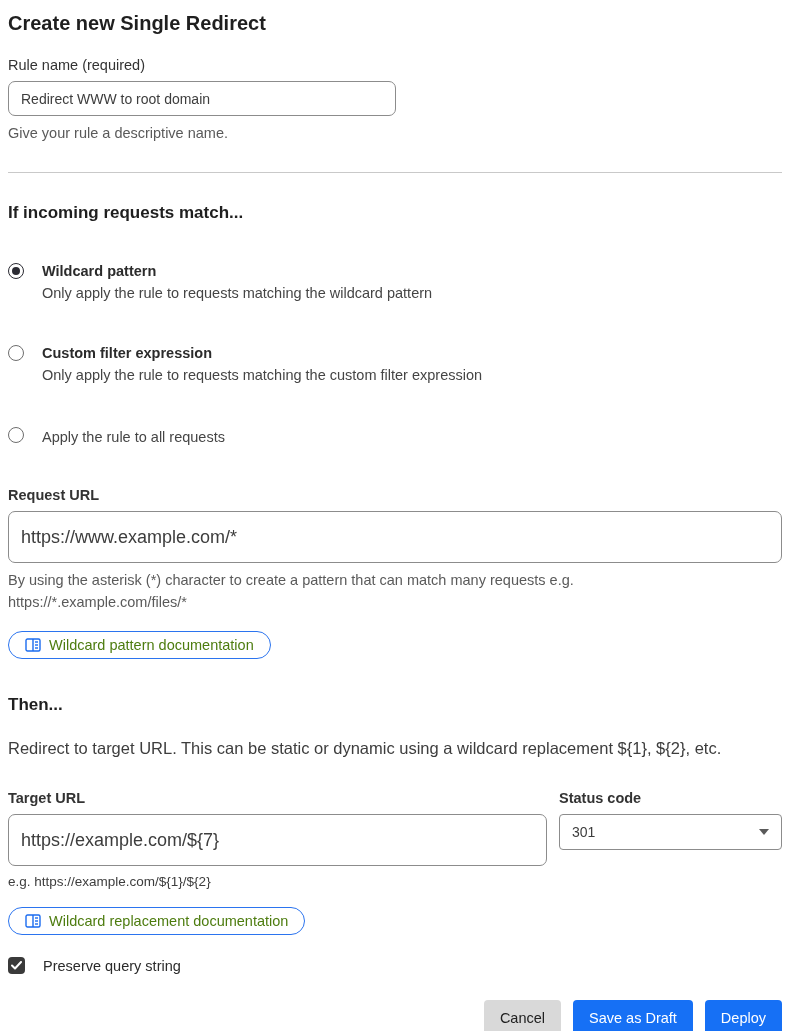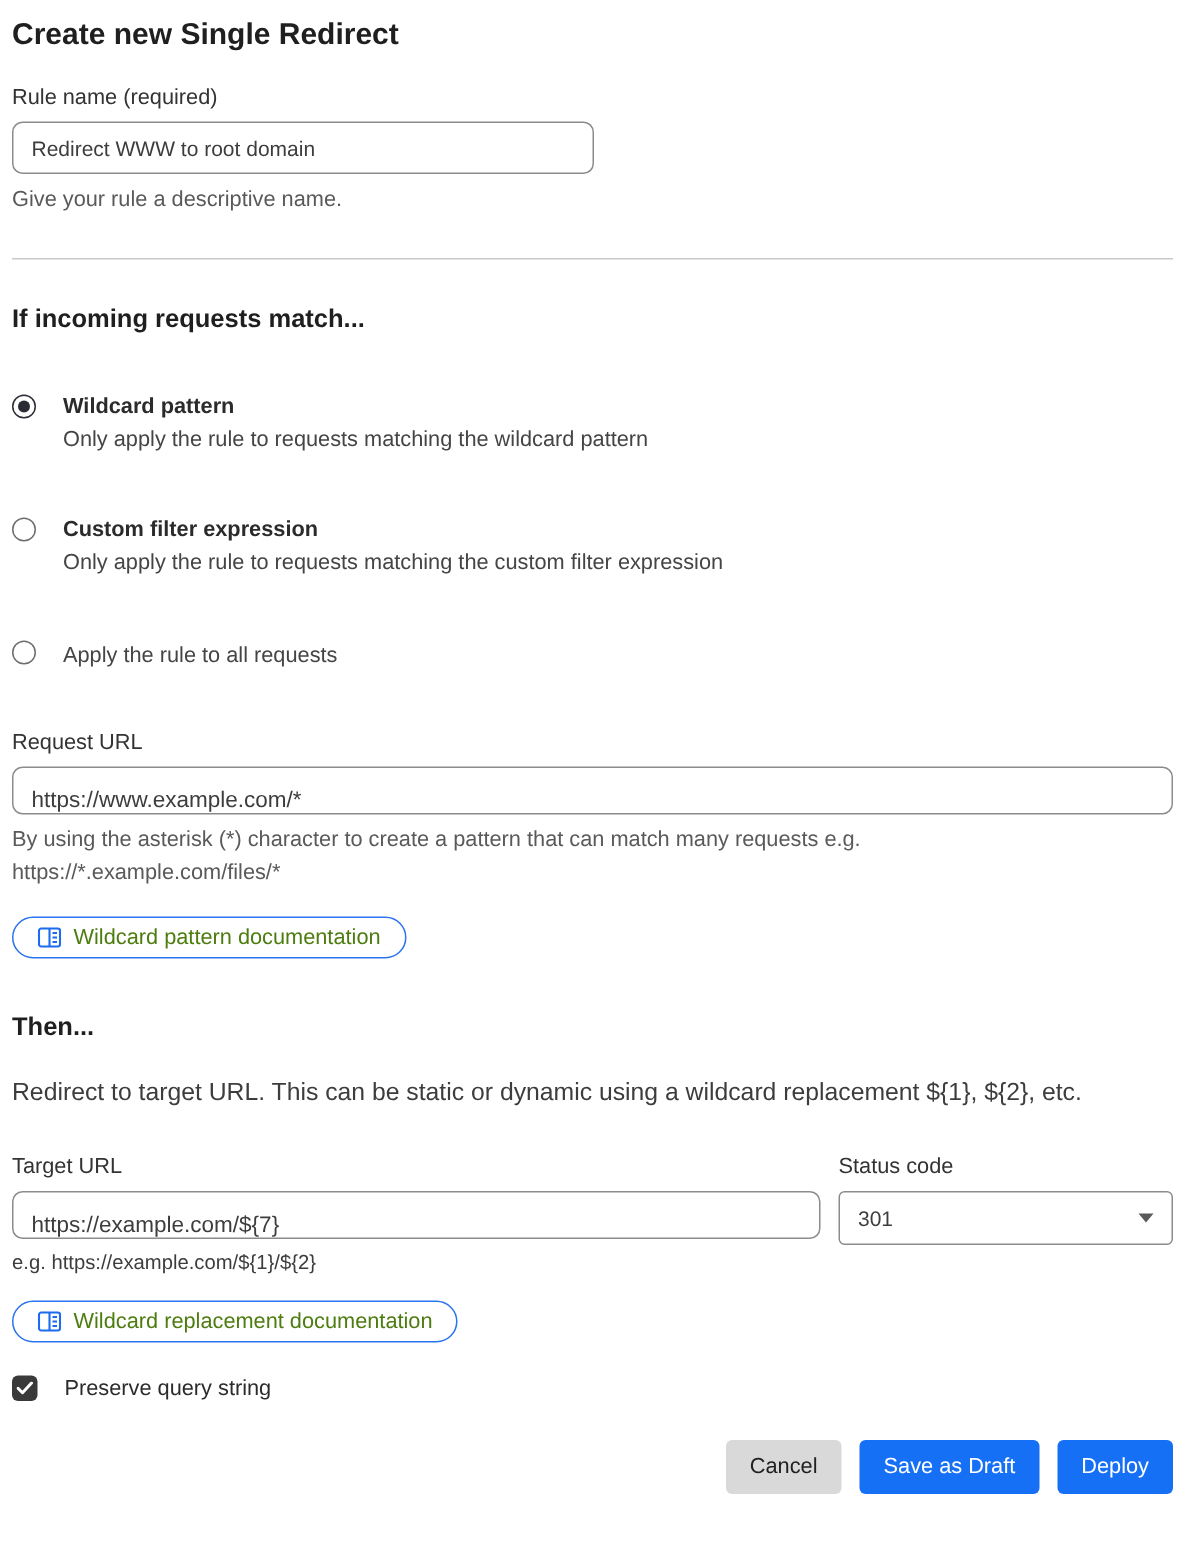--- a/index.html
+++ b/index.html
@@ -16,34 +16,34 @@
     font-size: 20px;
     font-weight: bold;
     color: #1f1f1f;
     margin-top: 4px;
   }
   .field-label {
     font-size: 14.5px;
     color: #333333;
     margin-top: 22px;
   }
-  .field-label.bold { font-weight: normal; }
+  .field-label.bold { font-weight: bold; }
   .text-input {
     display: flex;
     align-items: center;
     border: 1px solid #8c8c8c;
     border-radius: 7px;
     height: 35px;
     padding: 0 12px;
     margin-top: 8px;
     font-size: 14px;
     color: #3d3d3d;
     background: #ffffff;
   }
-  .text-input.small { height: 32px; font-size: 15px; align-items: flex-end; }
+  .text-input.small { height: 52px; font-size: 18px; }
   .help-text {
     font-size: 14.5px;
     color: #5a5a5a;
     margin-top: 6px;
     line-height: 22px;
   }
   hr.divider {
     border: none;
     border-top: 1px solid #c9c9c9;
     margin-top: 28px;

